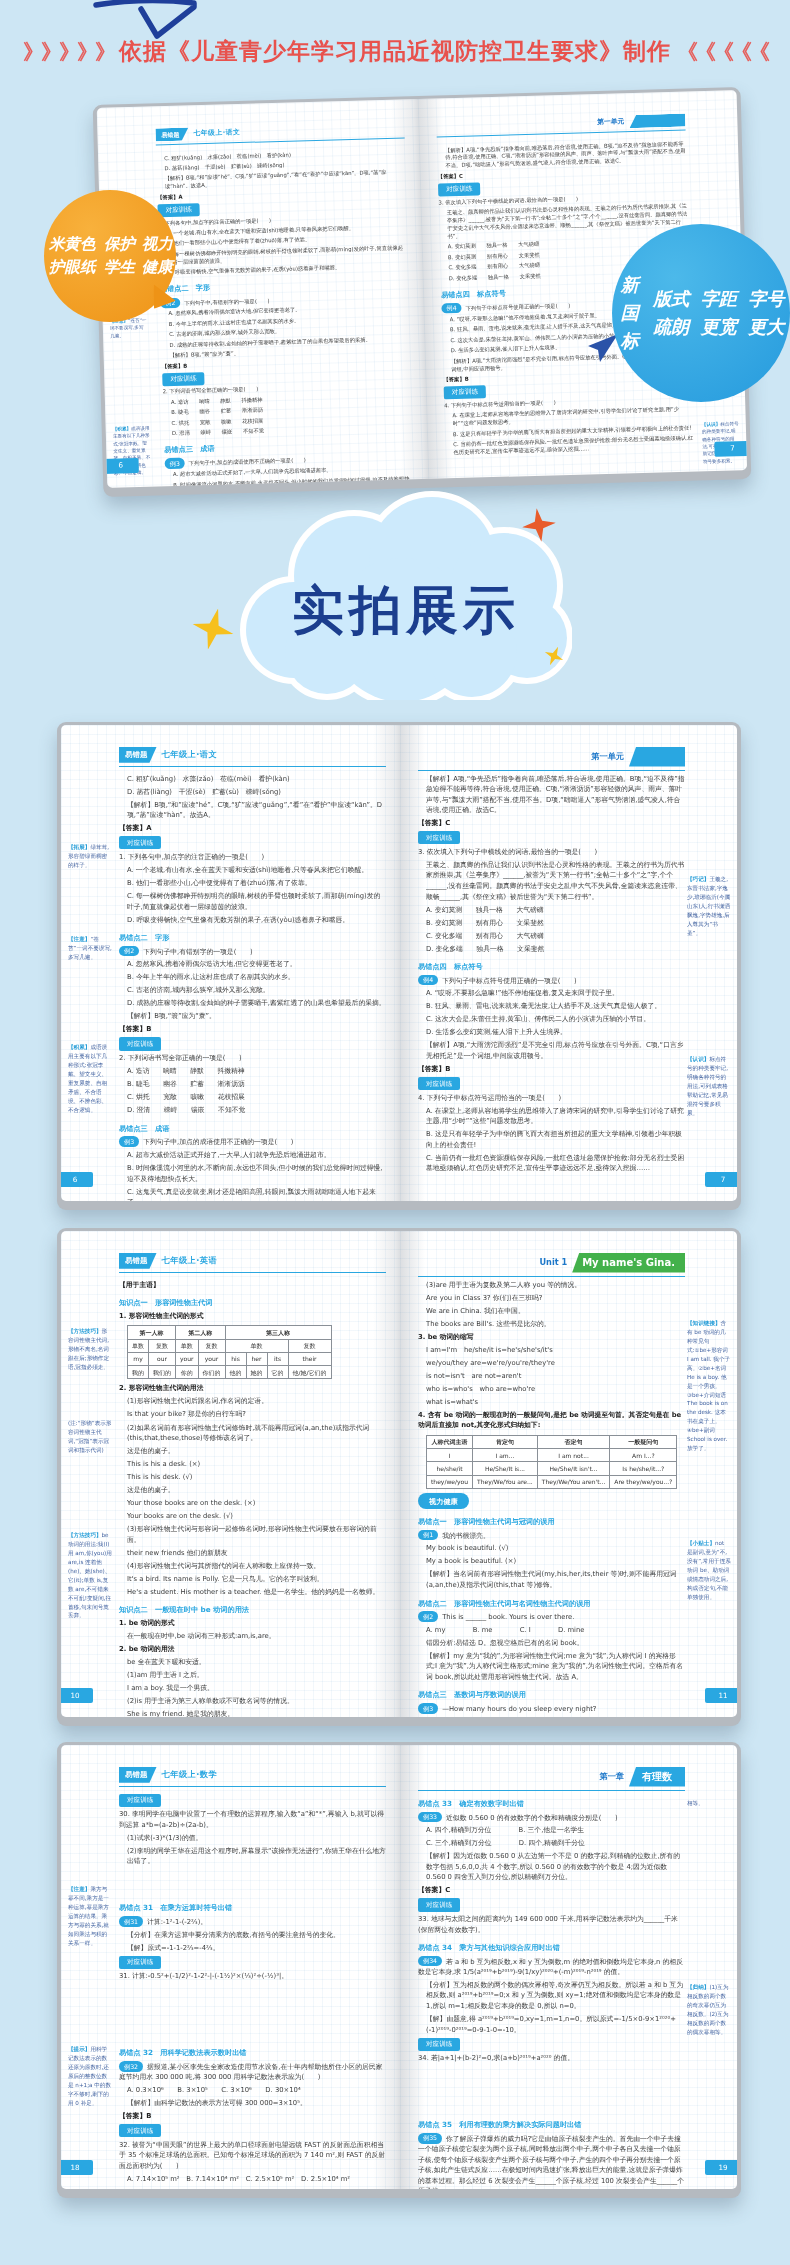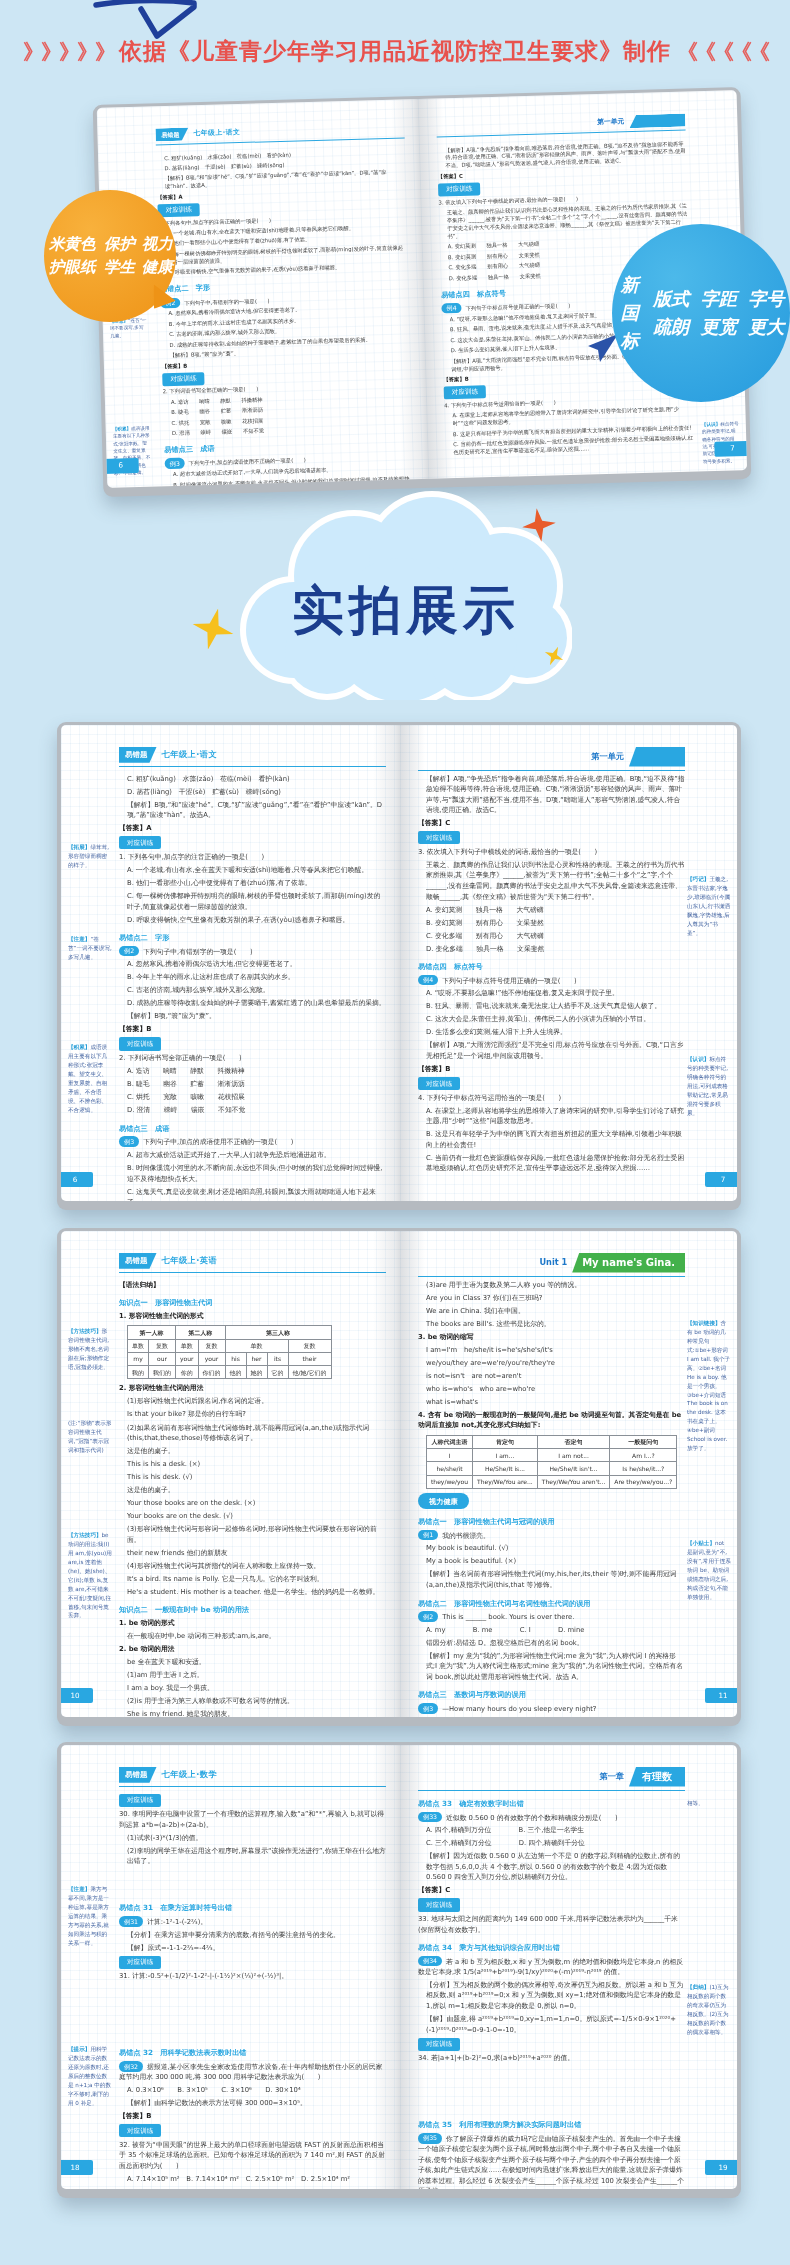--- a/index.html
+++ b/index.html
@@ -244,21 +244,21 @@
         </div>
       </div>
       <div class="book" style="top: 1228px; height: 486px; left: 57px; width: 676px;">
         <div class="pages">
           <div class="page left">
             <div class="ph">
               <span class="hb">易错题</span>
               <span class="ht">七年级上·英语</span>
             </div>
             <div class="pb">
-              <div class="l bold">【语法归纳】</div>
+              <div class="l bold">【用于主语】</div>
               <div class="l sec">知识点一　形容词性物主代词</div>
               <div class="l numb">1. 形容词性物主代词的形式</div>
               <table class="tb">
                 <tbody>
                   <tr>
                     <td class="th" colspan="2">第一人称</td>
                     <td class="th" colspan="2">第二人称</td>
                     <td class="th" colspan="4">第三人称</td>
                   </tr>
                   <tr>

